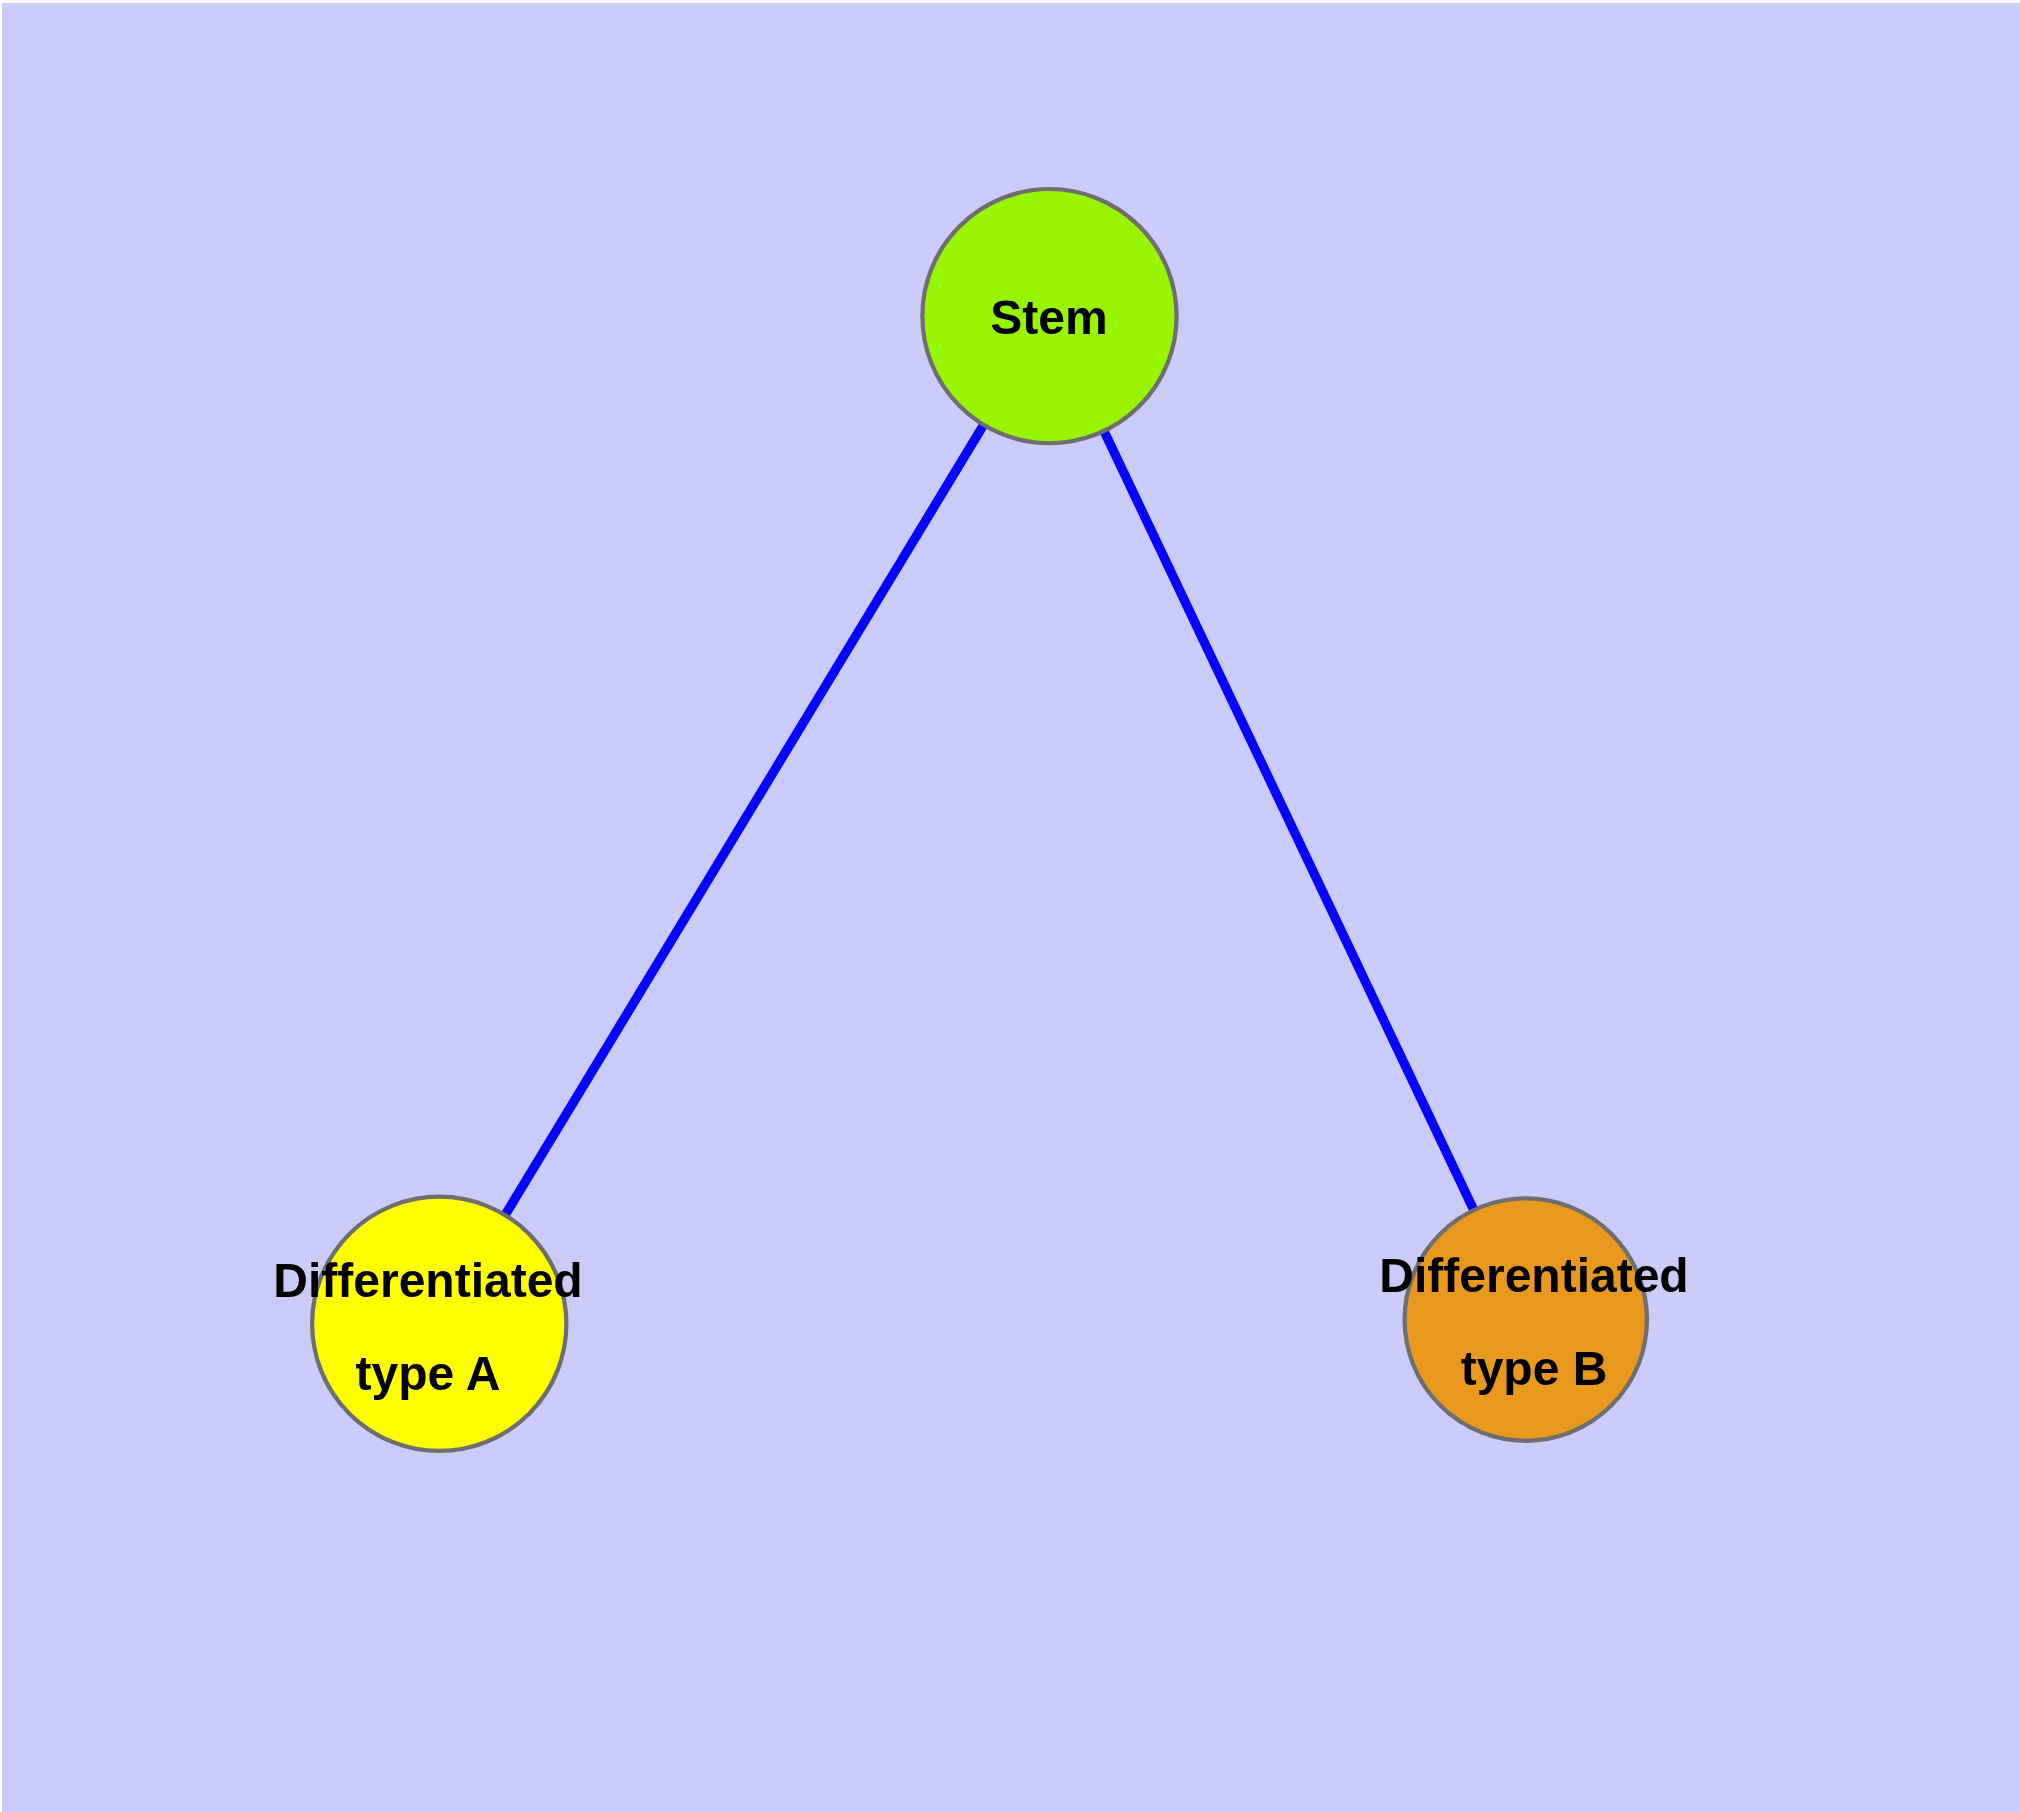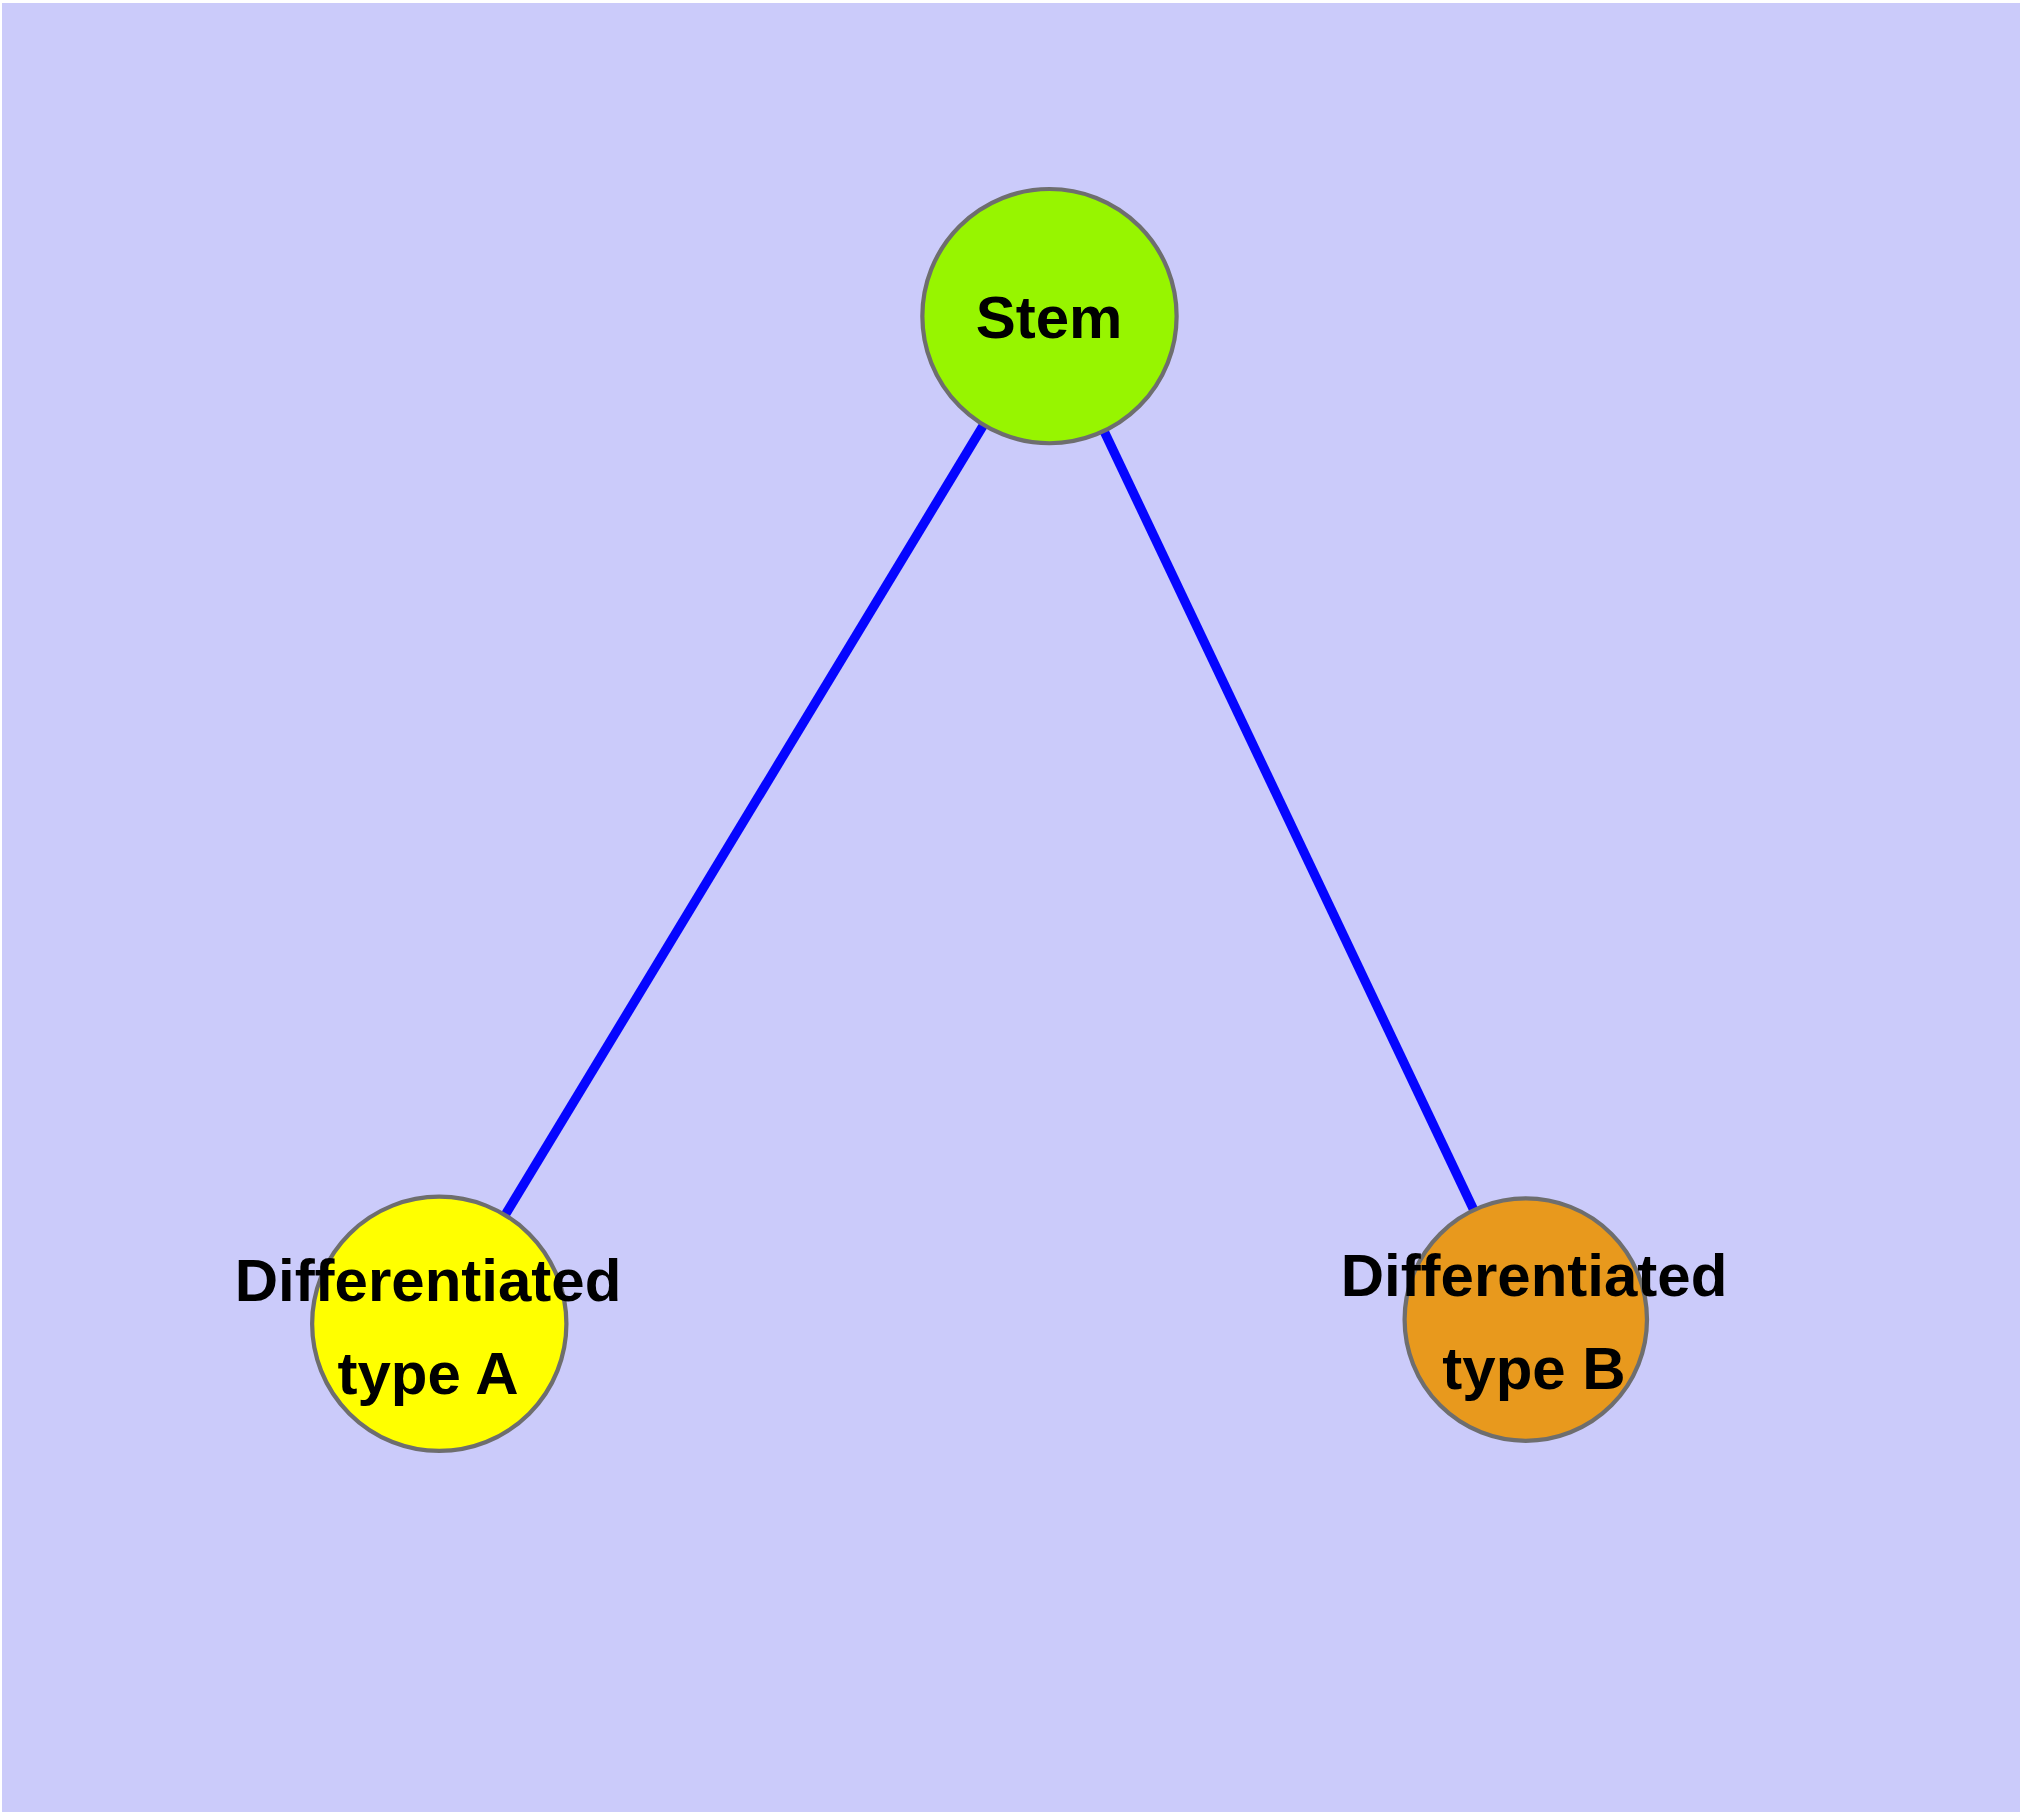--- a/index.html
+++ b/index.html
@@ -19,21 +19,21 @@
     left: 0;
     top: 0;
     width: 100%;
     height: 100%;
     display: block;
   }
   .node-label {
     position: absolute;
     transform: translate(-50%, -50%);
     font-weight: bold;
-    font-size: 60px;
+    font-size: 48px;
     line-height: 93px;
     color: #000000;
     text-align: center;
     white-space: pre-line;
     pointer-events: none;
   }
   .page-edge-top {
     position: absolute;
     left: 0;
     top: 0;

